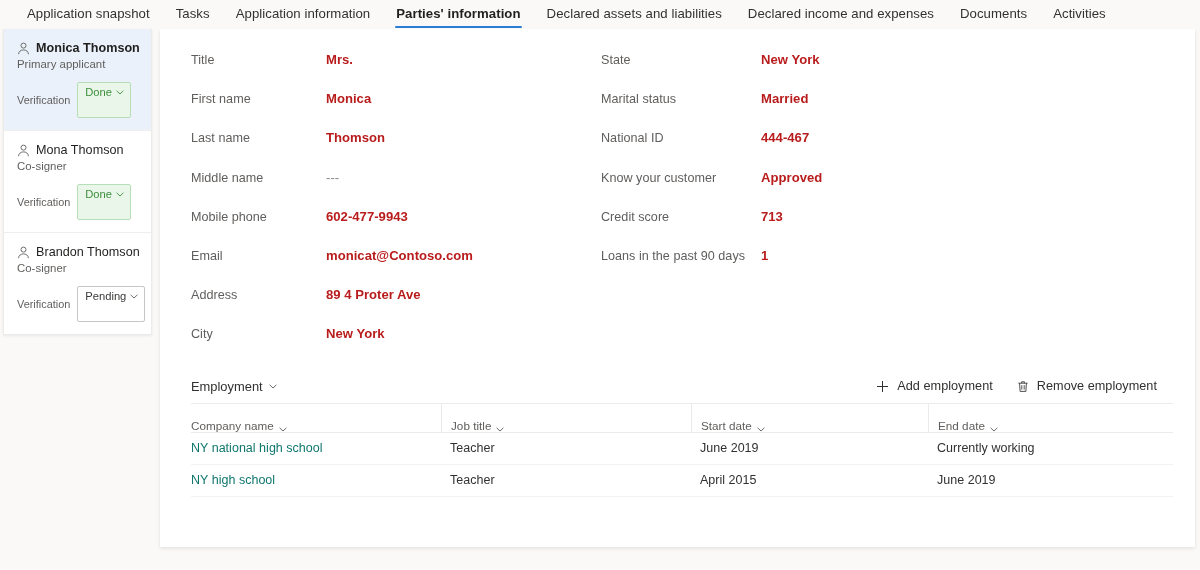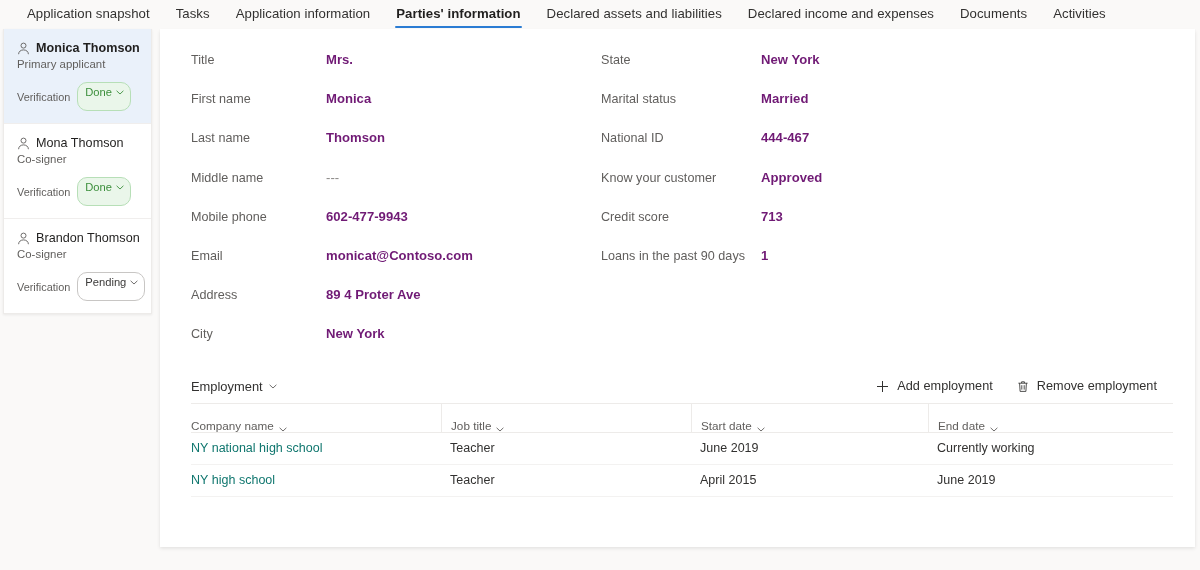--- a/index.html
+++ b/index.html
@@ -87,22 +87,22 @@
     align-items: center;
     gap: 7px;
     margin-top: 12px;
   }
   .verif-label { font-size: 10.9px; color: #605e5c; }
   .badge {
     display: inline-flex;
     align-items: center;
     gap: 4px;
     font-size: 11.2px;
-    padding: 2px 6px 11px 7px;
-    border-radius: 10px;
+    padding: 2px 6px 18px 7px;
+    border-radius: 2px;
     line-height: 14px;
     cursor: pointer;
     white-space: nowrap;
   }
   .badge.done { color: #3c8f3c; background: #eaf6ea; border: 1px solid #b7dfb7; }
   .badge.pending { color: #3b3a39; background: #ffffff; border: 1px solid #c8c6c4; }
   .chev { width: 8px; height: 5px; display: block; }
 
   
   #main-panel {
@@ -129,21 +129,21 @@
     color: #605e5c;
     line-height: 17px;
     padding-top: 1px;
     letter-spacing: .02px;
     flex: none;
   }
   .col-left  .f-label { width: 135px; }
   .col-right .f-label { width: 160px; }
   .f-value {
     font-size: 13.1px;
-    color: #701a75;
+    color: #b91c1c;
     font-weight: 600;
     line-height: 17px;
     letter-spacing: .02px;
   }
   .f-value.muted { color: #8a8886; font-weight: 400; }
 
   
   #employment {
     margin: 0 22px 0 0;
     padding: 0 0 0 31px;

